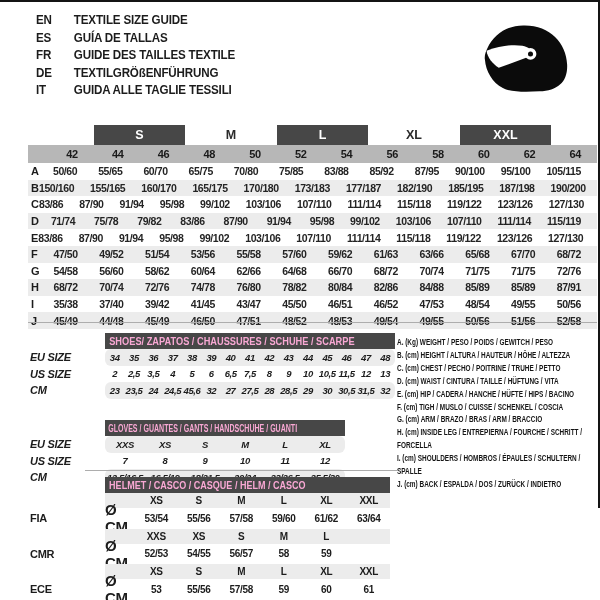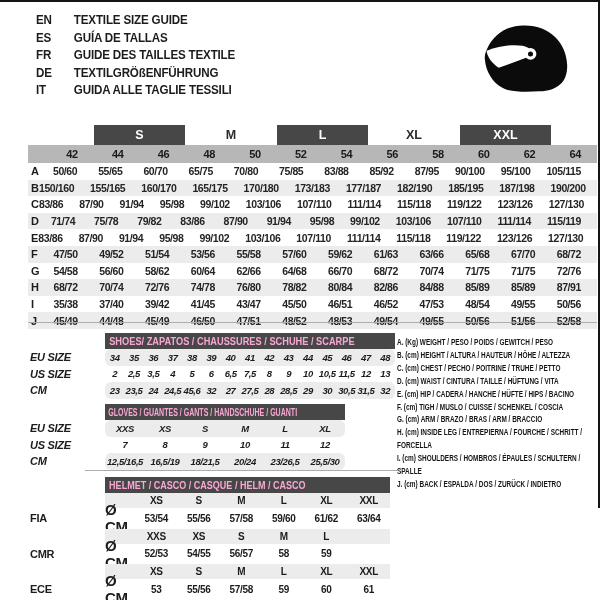--- a/index.html
+++ b/index.html
@@ -37,21 +37,21 @@
 
   .divider{position:absolute;height:1px;background:#adadad;}
   .div-main{left:28px;top:322px;width:569px;}
   .div-gloves{left:85px;top:470px;width:312px;}
 
   
   .sub{position:absolute;left:28px;}
   .sub-bar{margin-left:77px;background:#474747;color:#f9a8d4;height:16px;display:flex;align-items:center;overflow:hidden;}
   .sub-bar span{font-weight:bold;font-size:11px;white-space:nowrap;padding-left:5px;transform-origin:left center;display:inline-block;}
   .bar-shoes{width:290px;} .bar-shoes span{transform:scaleX(.84);}
-  .bar-gloves{width:240px;} .bar-gloves span{transform:scaleX(.64);}
+  .bar-gloves{width:240px;margin-top:16px;} .bar-gloves span{transform:scaleX(.64);}
   .bar-helmet{width:285px;} .bar-helmet span{transform:scaleX(.82);}
 
   .sub-row{display:flex;height:16.5px;align-items:center;font-style:italic;}
   .sub-label{width:77px;font-weight:bold;font-size:11px;letter-spacing:-.3px;box-sizing:border-box;padding-left:2px;}
   .sub-vals{display:flex;height:100%;align-items:center;}
   .sub-vals.shaded{background:#ececec;border-radius:6px;}
   .shoes .sub-vals{width:290px;}
   .gloves .sub-vals{width:240px;}
   .sub-val{flex:1;text-align:center;font-weight:bold;font-size:9.5px;letter-spacing:-.4px;white-space:nowrap;}
 

